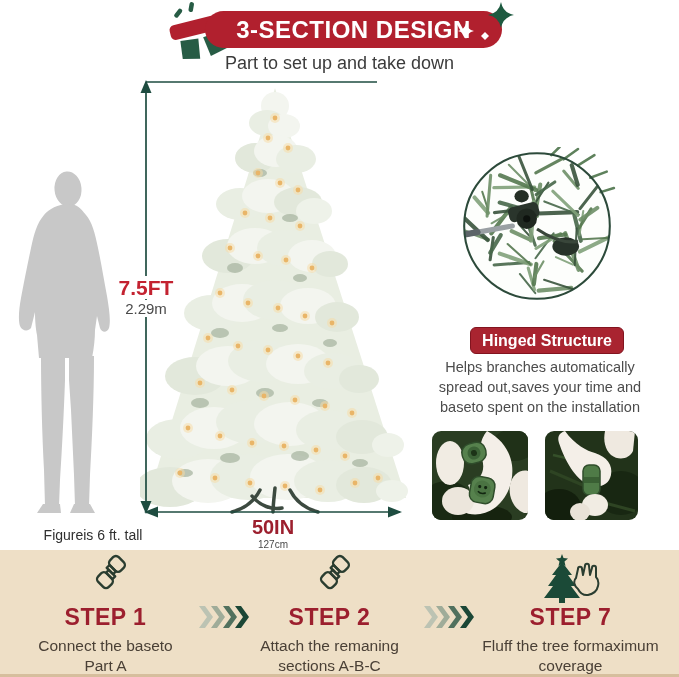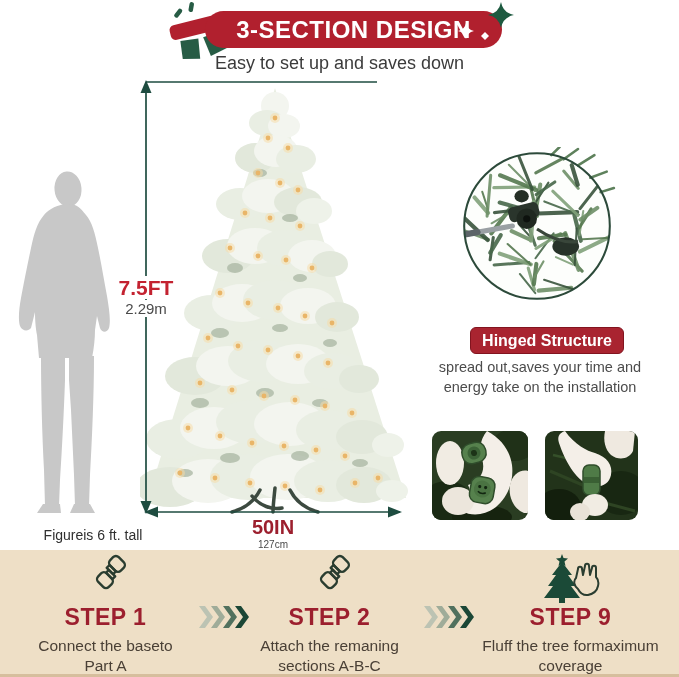--- a/index.html
+++ b/index.html
@@ -80,21 +80,21 @@
   <svg class="sparkle-white" width="16" height="16" viewBox="0 0 16 16">
     <path d="M8,0 Q9.3,6.7 16,8 Q9.3,9.3 8,16 Q6.7,9.3 0,8 Q6.7,6.7 8,0 Z" fill="#ffffff"></path>
   </svg>
   <svg class="sparkle-green" width="26" height="26" viewBox="0 0 26 26">
     <path d="M13,0 Q15,11 26,13 Q15,15 13,26 Q11,15 0,13 Q11,11 13,0 Z" fill="#1d5a40"></path>
   </svg>
   <svg class="sparkle-green-small" width="8" height="8" viewBox="0 0 8 8">
     <path d="M4,0 L8,4 L4,8 L0,4 Z" fill="#ffffff"></path>
   </svg>
 
-  <div class="subtitle">Easy to set up and saves down</div>
+  <div class="subtitle">Part to set up and take down</div>
 
   <svg class="person" width="115" height="348" viewBox="0 0 115 348">
     <g fill="#c8c8c8">
       <ellipse cx="60" cy="19" rx="13.5" ry="17.5" transform="rotate(-5 60 19)"></ellipse>
       <path d="M60,34 C50,34 41,39 36,45 C29,53 26,64 23,78 C20,92 16,112 13,128
                C11,139 10,150 12,156 C14,161 20,162 23,158 L27,142
                C27,152 28,160 29,165 L31,188 L84,188 C86,178 87,168 87,160 L89,146
                L92,158 C94,163 99,163 101,158 C103,151 101,138 99,126
                C96,110 93,92 90,78 C87,63 84,52 78,45 C72,38 70,34 60,34 Z"></path>
       <path d="M33,186 L57,186 L57,210 C56,240 54,280 52,310 L51,336 L37,336 L36,300 C34,265 33,220 33,186 Z"></path>
@@ -353,22 +353,23 @@
         <line x1="104" y1="12" x2="118" y2="2"></line>
       <line x1="130" y1="30" x2="146" y2="24"></line>
         <line x1="92" y1="8" x2="100" y2="0"></line>
       <line x1="140" y1="44" x2="153" y2="40"></line>
     </g>
     <circle cx="78" cy="77" r="71" fill="none" stroke="#2c4a3a" stroke-width="2"></circle>
   </svg>
 
   <div class="hinge-badge">Hinged Structure</div>
   <div class="hinge-text">
+    <div>Helps branches automatically</div>
     <div>spread out,saves your time and</div>
-    <div>energy take on the installation</div>
+    <div>baseto spent on the installation</div>
   </div>
 
   <div class="tile tile1">
     <svg width="96" height="89" viewBox="0 0 96 89">
       <rect width="96" height="89" fill="#2a3d22"></rect>
       <ellipse cx="15" cy="70" rx="25" ry="20" fill="#1a2a14"></ellipse>
       <ellipse cx="82" cy="14" rx="22" ry="16" fill="#203118"></ellipse>
       <ellipse cx="50" cy="86" rx="30" ry="12" fill="#16230f"></ellipse>
       <path d="M55,0 C70,8 78,20 80,34 C82,50 76,66 64,76 C54,84 40,86 30,80 C38,70 40,62 36,54 C48,50 54,40 50,28 C46,16 50,6 55,0 Z" fill="#f4efe8"></path>
       <path d="M96,40 C88,38 80,44 78,54 C76,66 82,78 92,82 L96,82 Z" fill="#efe9e0"></path>
@@ -462,21 +463,21 @@
       <div class="icon-wrap">
         <svg width="58" height="50" viewBox="0 0 58 50">
           <g fill="#1b4a37">
             <polygon points="20,1 21.5,5 26,5.5 22.5,8.5 23.5,13 20,10.5 16.5,13 17.5,8.5 14,5.5 18.5,5"></polygon>
             <path d="M20,9 L30,22 L26,22 L34,33 L29,33 L38,45 L2,45 L11,33 L6,33 L14,22 L10,22 Z"></path>
             <rect x="17" y="45" width="6" height="5"></rect>
           </g>
           <path d="M36,36 C32,33 31,28 34,25 L36,16 C36,13 40,13 40,16 L41,22 L43,13 C43,10 47,10 47,13 L48,22 L50,15 C50,12 54,12 54,15 L54,24 C56,26 57,29 56,33 C55,38 51,41 46,42 C42,42.5 38,40 36,36 Z" fill="#eedfc6" stroke="#2a3d30" stroke-width="2" stroke-linejoin="round"></path>
         </svg>
       </div>
-      <div class="step-label">STEP 9</div>
+      <div class="step-label">STEP 7</div>
       <div class="step-desc">
         <div>Fluff the tree formaximum</div>
         <div>coverage</div>
       </div>
     </div>
 
     <div class="panel-edge"></div>
   </div>
 
 </div>

